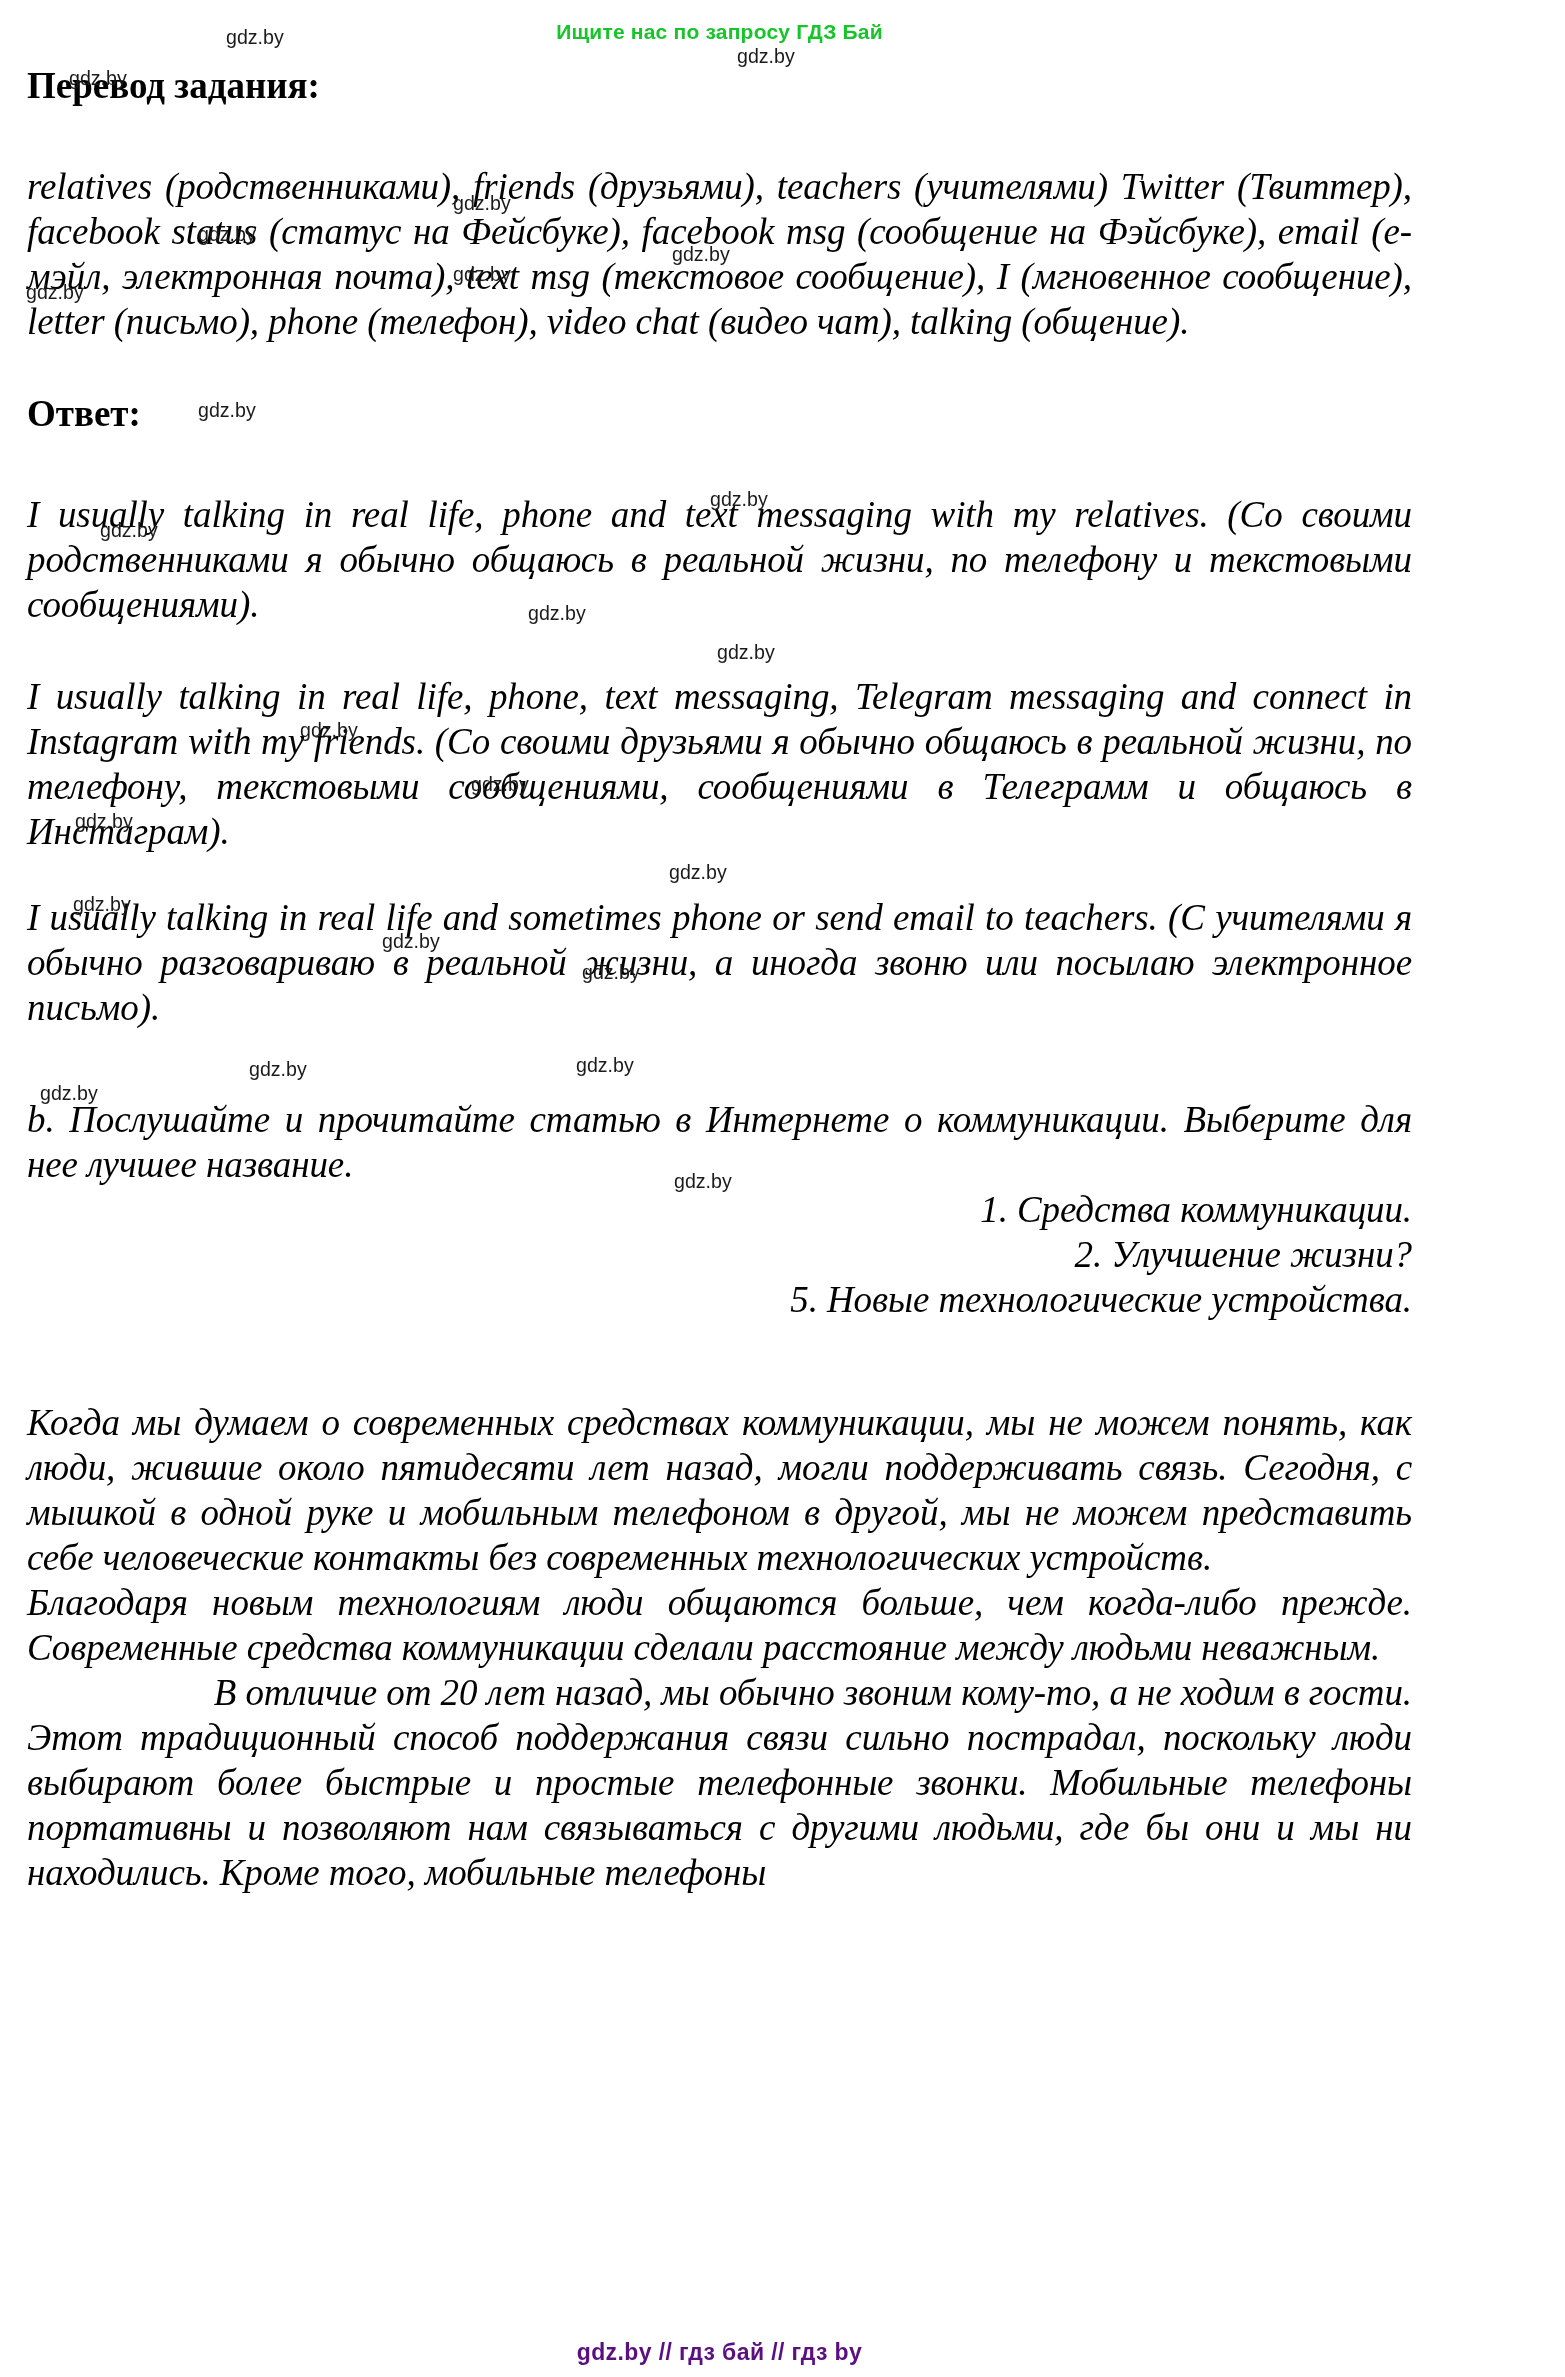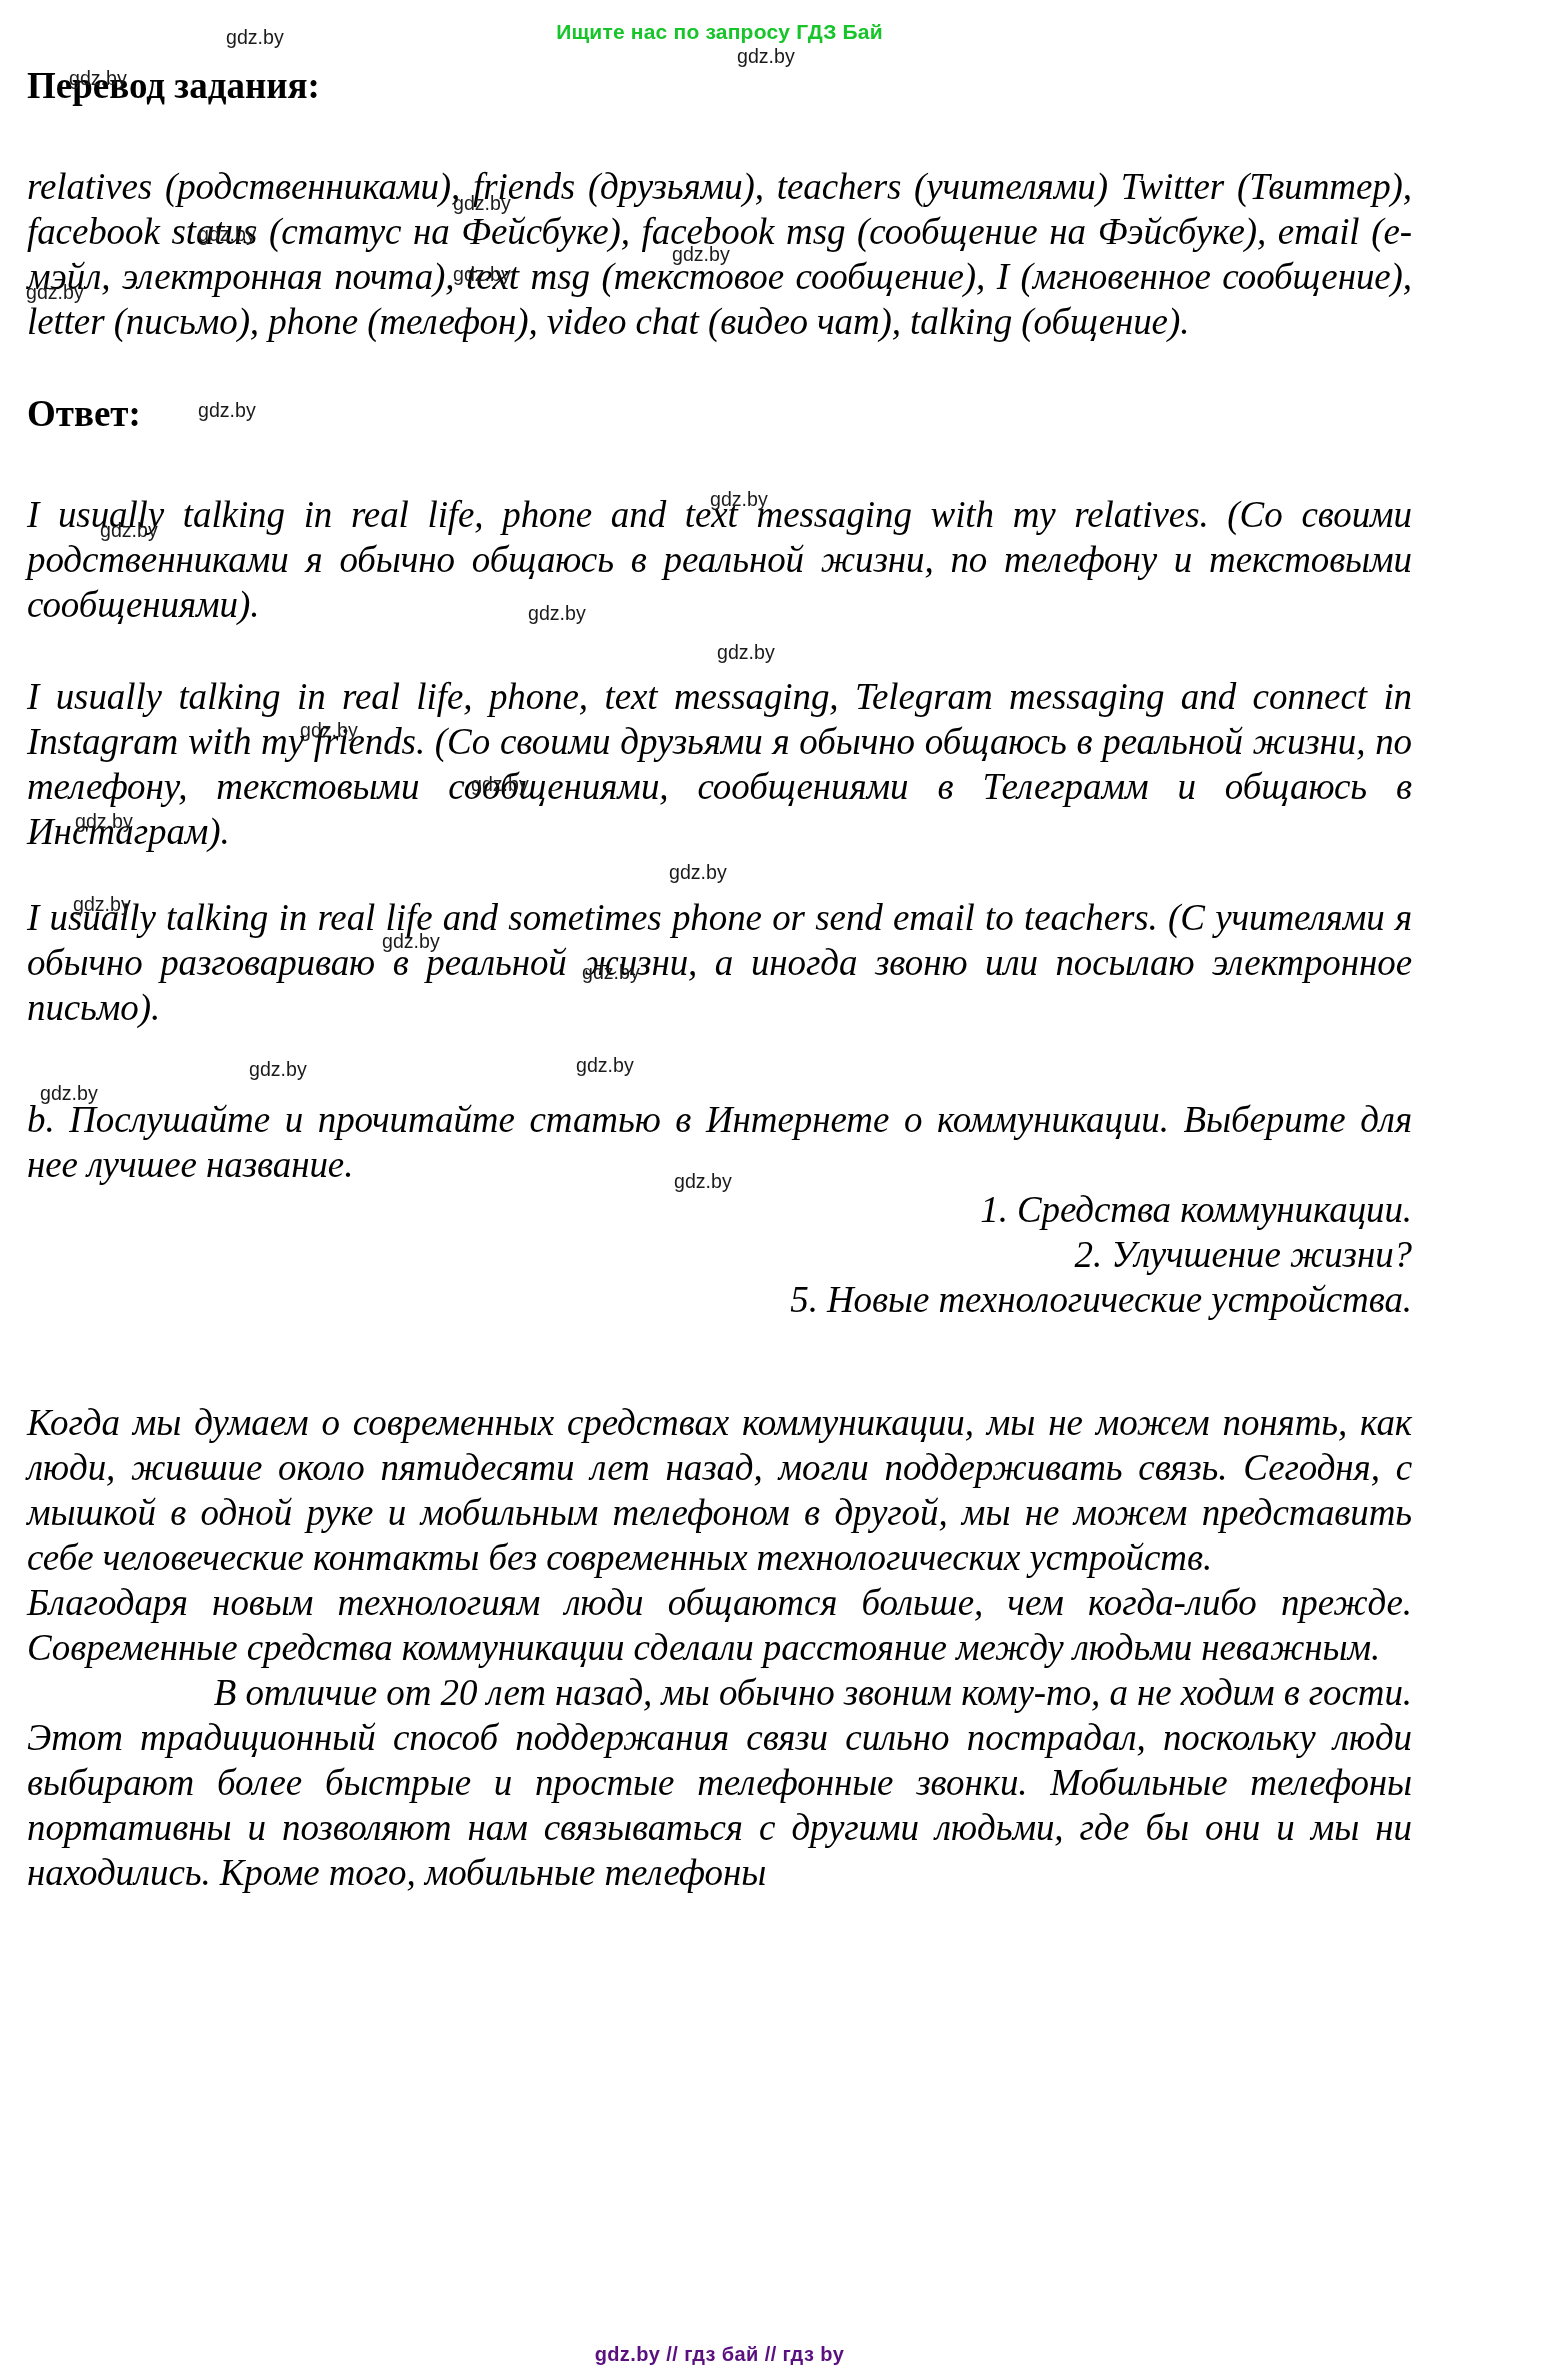--- a/index.html
+++ b/index.html
@@ -75,21 +75,21 @@
 
   
   .footer {
     position: absolute;
     left: 0;
     right: 0;
     bottom: 11px;
     text-align: center;
     color: #5b1080;
     font-family: "Liberation Sans", "DejaVu Sans", sans-serif;
-    font-size: 20px;
+    font-size: 23px;
     font-weight: 700;
     letter-spacing: 0.4px;
   }
 </style>
 </head>
 <body>
 
 <div class="page">
 
   <div class="promo">Ищите нас по запросу ГДЗ Бай</div>

